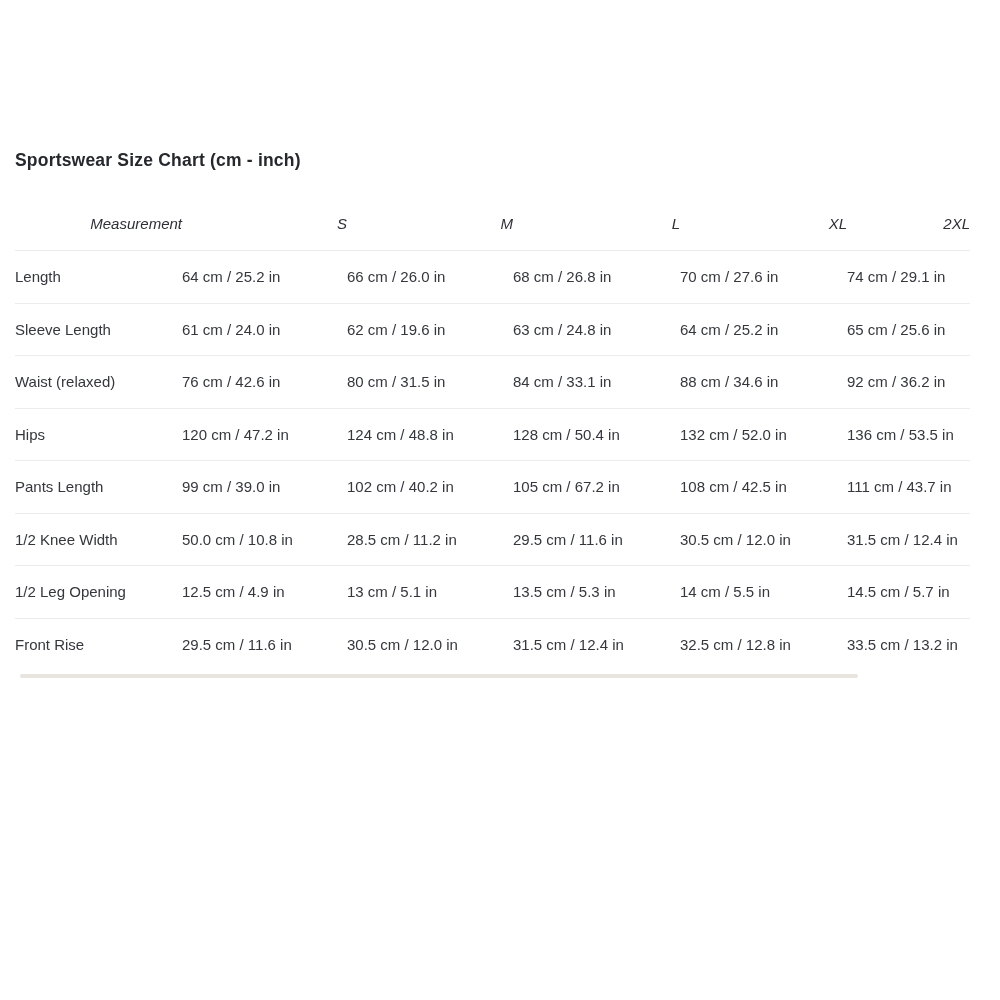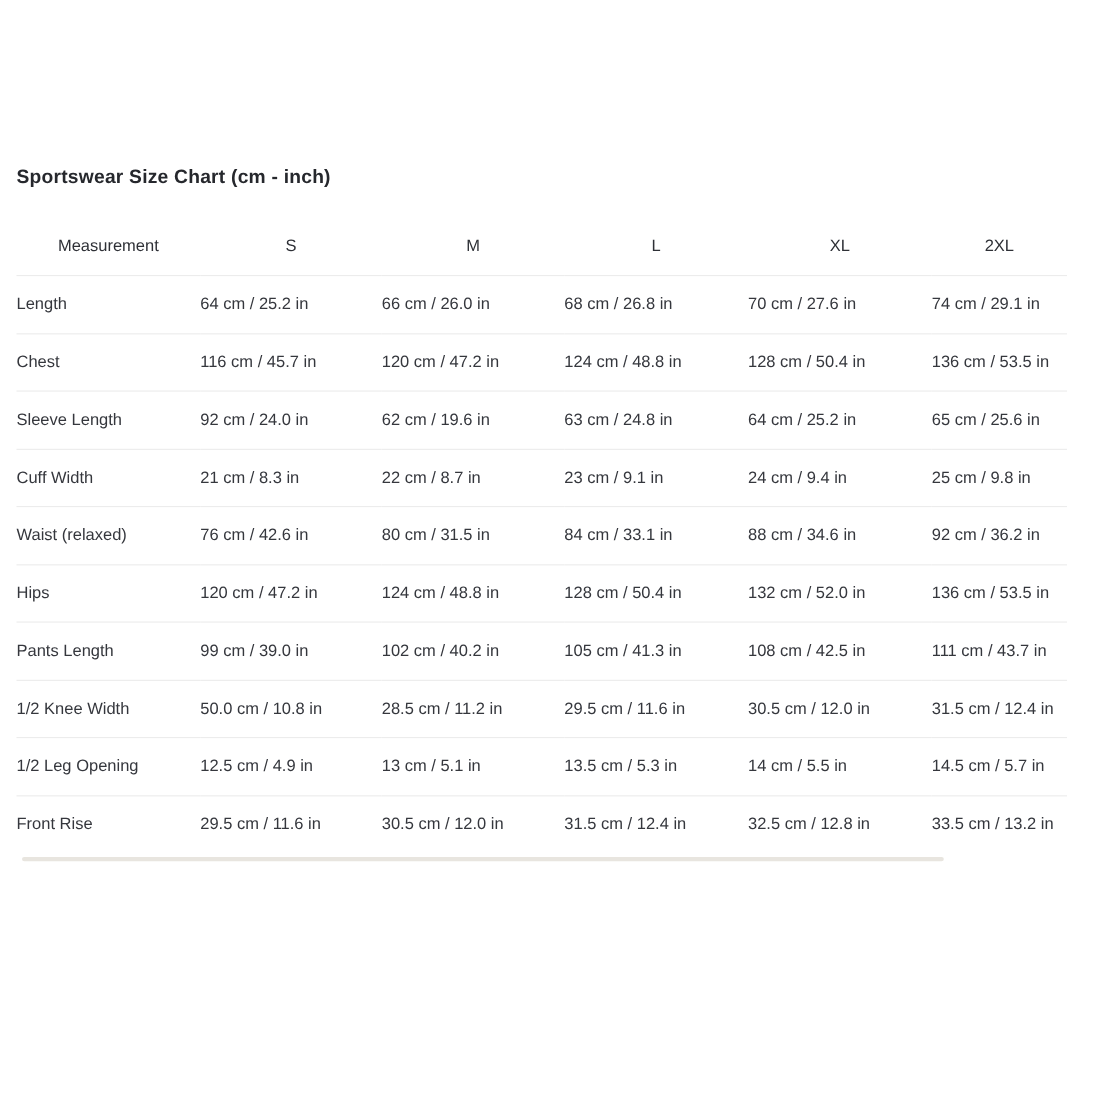--- a/index.html
+++ b/index.html
@@ -27,28 +27,29 @@
   }
   .table-wrap {
     margin-top: 23px;
   }
   table.size-table {
     width: 955px;
     border-collapse: collapse;
     table-layout: fixed;
   }
   table.size-table thead th {
-    text-align: center;
+    text-align: right;
     vertical-align: bottom;
     font-size: 15px;
     line-height: 19px;
     font-weight: 500;
     color: var(--header-text, #2e3036);
     padding: 20px 0 17px 0;
     border-bottom: 1px solid var(--divider, #ececec);
+    font-style: italic;
   }
   table.size-table tbody th,
   table.size-table tbody td {
     text-align: left;
     vertical-align: middle;
     font-size: 15px;
     line-height: 19.5px;
     font-weight: 400;
     color: var(--body-text, #35373d);
     padding: 16px 0;
@@ -98,42 +99,26 @@
 
       <tr>
             <th>Length</th>
             <td>64 cm / 25.2 in</td>
             <td>66 cm / 26.0 in</td>
             <td>68 cm / 26.8 in</td>
             <td>70 cm / 27.6 in</td>
             <td>74 cm / 29.1 in</td>
           </tr>
           <tr>
-            <th>Chest</th>
-            <td>116 cm / 45.7 in</td>
-            <td>120 cm / 47.2 in</td>
-            <td>124 cm / 48.8 in</td>
-            <td>128 cm / 50.4 in</td>
-            <td>136 cm / 53.5 in</td>
-          </tr>
-          <tr>
             <th>Sleeve Length</th>
-            <td>92 cm / 24.0 in</td>
+            <td>61 cm / 24.0 in</td>
             <td>62 cm / 19.6 in</td>
             <td>63 cm / 24.8 in</td>
             <td>64 cm / 25.2 in</td>
             <td>65 cm / 25.6 in</td>
-          </tr>
-          <tr>
-            <th>Cuff Width</th>
-            <td>21 cm / 8.3 in</td>
-            <td>22 cm / 8.7 in</td>
-            <td>23 cm / 9.1 in</td>
-            <td>24 cm / 9.4 in</td>
-            <td>25 cm / 9.8 in</td>
           </tr>
           <tr>
             <th>Waist (relaxed)</th>
             <td>76 cm / 42.6 in</td>
             <td>80 cm / 31.5 in</td>
             <td>84 cm / 33.1 in</td>
             <td>88 cm / 34.6 in</td>
             <td>92 cm / 36.2 in</td>
           </tr>
           <tr>
@@ -141,21 +126,21 @@
             <td>120 cm / 47.2 in</td>
             <td>124 cm / 48.8 in</td>
             <td>128 cm / 50.4 in</td>
             <td>132 cm / 52.0 in</td>
             <td>136 cm / 53.5 in</td>
           </tr>
           <tr>
             <th>Pants Length</th>
             <td>99 cm / 39.0 in</td>
             <td>102 cm / 40.2 in</td>
-            <td>105 cm / 41.3 in</td>
+            <td>105 cm / 67.2 in</td>
             <td>108 cm / 42.5 in</td>
             <td>111 cm / 43.7 in</td>
           </tr>
           <tr>
             <th>1/2 Knee Width</th>
             <td>50.0 cm / 10.8 in</td>
             <td>28.5 cm / 11.2 in</td>
             <td>29.5 cm / 11.6 in</td>
             <td>30.5 cm / 12.0 in</td>
             <td>31.5 cm / 12.4 in</td>

